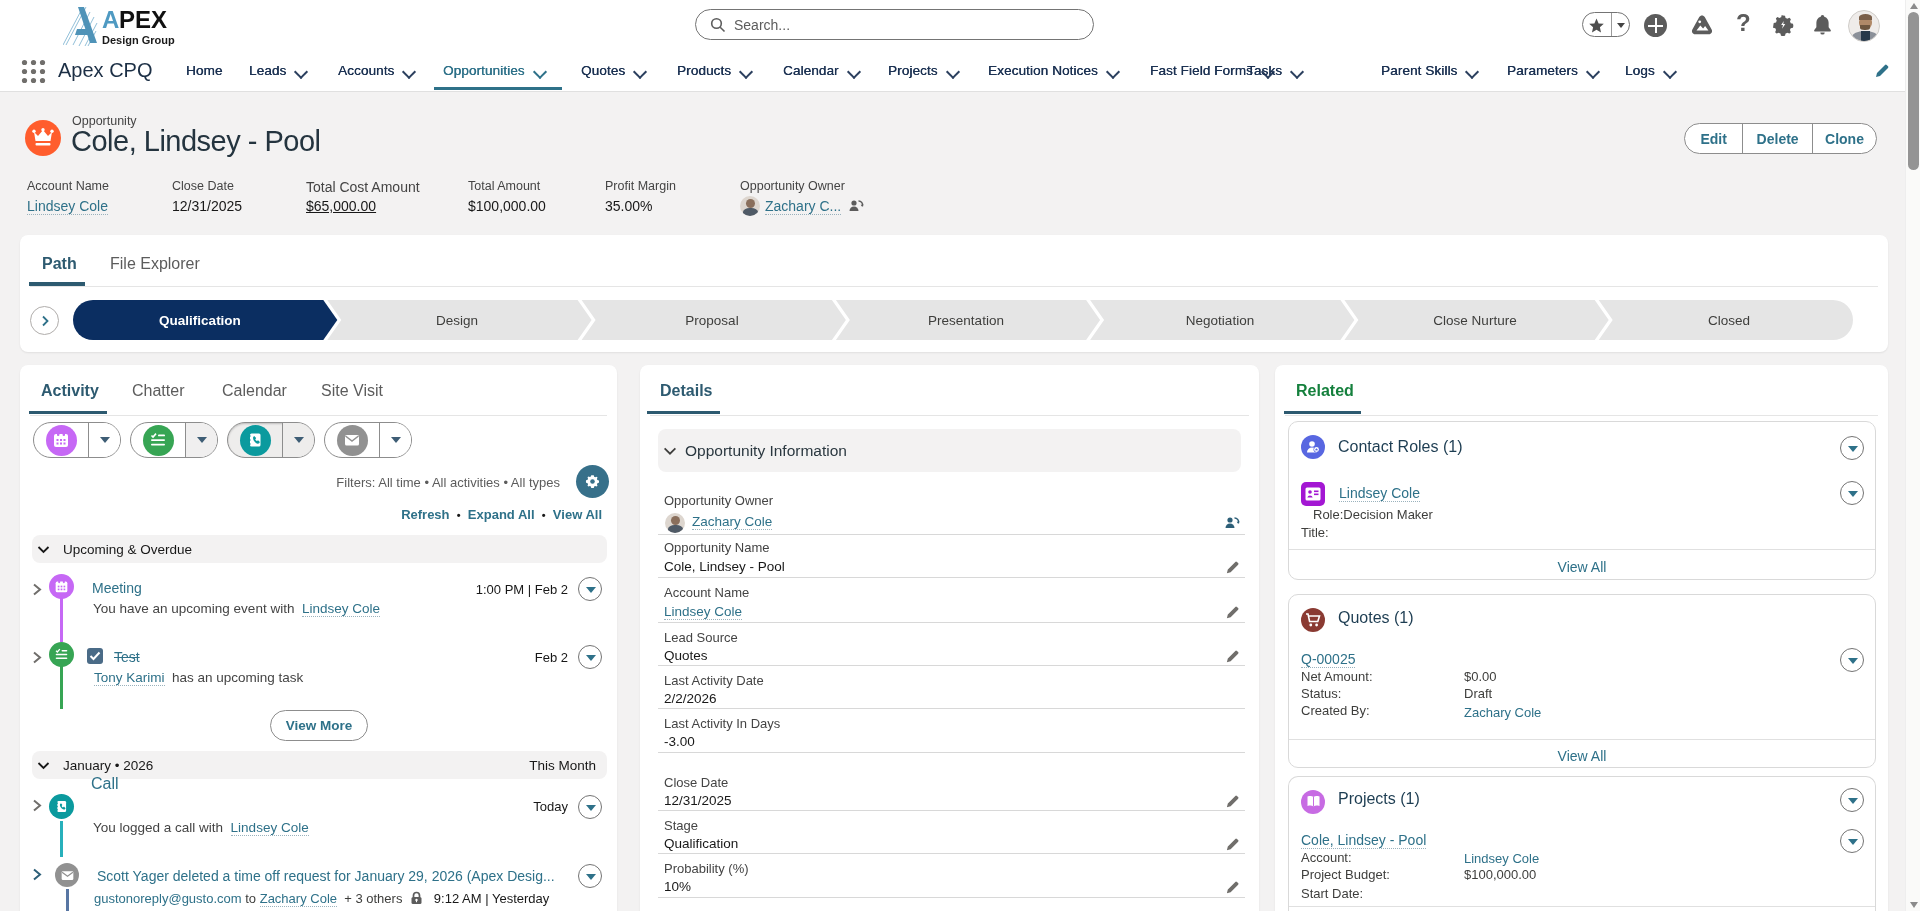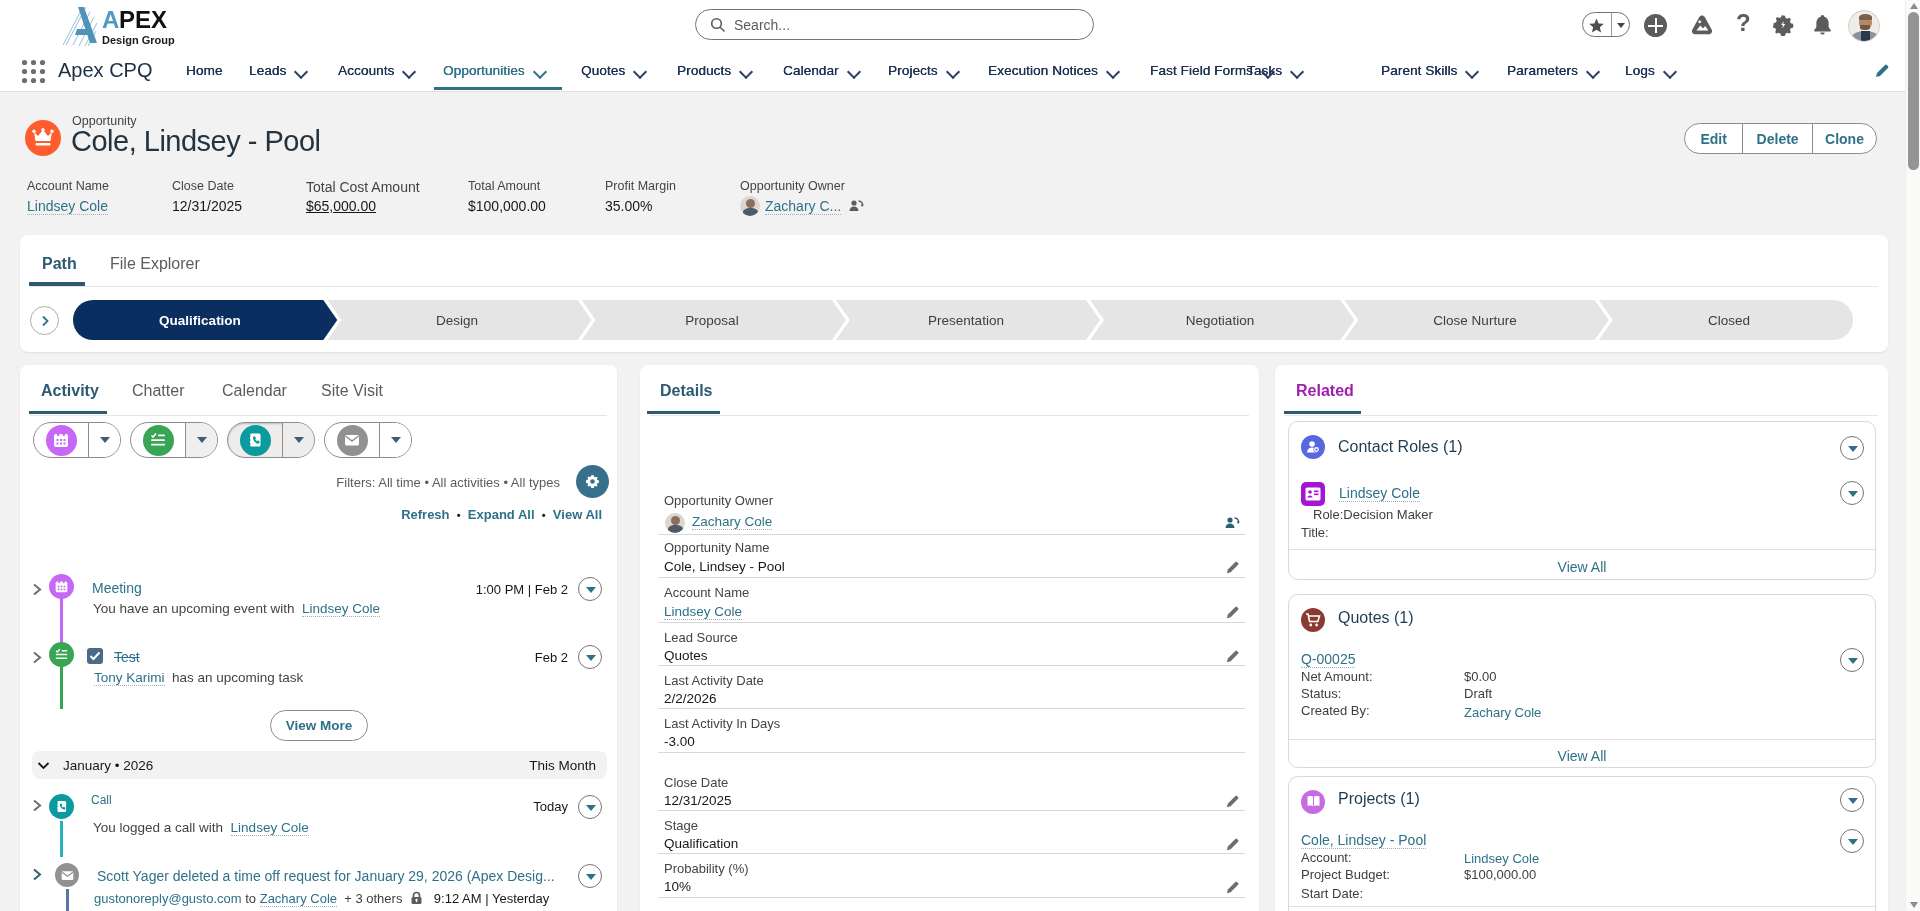--- a/index.html
+++ b/index.html
@@ -275,20 +275,26 @@
 
   <div style="position:absolute; right:57px; top:110px; font-size:13px; color:#5c5c5c;">Filters: All time • All activities • All types</div>
   <div style="position:absolute; left:556px; top:100px; width:33px; height:33px; border-radius:50%; background:#37708a; display:flex; align-items:center; justify-content:center;">
     <svg width="17" height="17" viewBox="0 0 24 24">
         <path fill="#fff" d="M12 3l1.8 0.3 0.5 2.1a7 7 0 0 1 1.5 0.7l2-0.9 1.3 1.3-0.9 2a7 7 0 0 1 0.7 1.5l2.1 0.5L21.3 12l-0.3 1.8-2.1 0.5a7 7 0 0 1-0.7 1.5l0.9 2-1.3 1.3-2-0.9a7 7 0 0 1-1.5 0.7l-0.5 2.1L12 21.3l-1.8-0.3-0.5-2.1a7 7 0 0 1-1.5-0.7l-2 0.9-1.3-1.3 0.9-2a7 7 0 0 1-0.7-1.5l-2.1-0.5L2.7 12l0.3-1.8 2.1-0.5a7 7 0 0 1 0.7-1.5l-0.9-2 1.3-1.3 2 0.9a7 7 0 0 1 1.5-0.7l0.5-2.1z"></path>
         <circle cx="12" cy="12" r="3.2" fill="#37708a"></circle>
       </svg>
   </div>
   <div style="position:absolute; right:15px; top:142px; font-size:13px; font-weight:bold; color:#2e7189; white-space:nowrap;">Refresh&nbsp; <span style="color:#181818; font-size:11px;">•</span> &nbsp;Expand All&nbsp; <span style="color:#181818; font-size:11px;">•</span> &nbsp;View All</div>
 
+  <div class="sec-bar" style="position:absolute; left:12px; top:170px; width:575px; height:28px;">
+    <svg style="margin-left:5px;" width="13" height="13" viewBox="0 0 13 13">
+        <path d="M1.5 4 L6.5 9 L11.5 4" fill="none" stroke="#181818" stroke-width="1.8"></path>
+      </svg>
+    <span style="margin-left:13px;">Upcoming &amp; Overdue</span>
+  </div>
 
   <svg style="position:absolute; left:12px; top:218px;" width="10" height="13" viewBox="0 0 10 13">
       <path d="M2 1.5 L8 6.5 L2 11.5" fill="none" stroke="#706e6b" stroke-width="2"></path>
     </svg>
   <div style="position:absolute; left:40px; top:210px; width:3px; height:67px; background:#c668f5;"></div>
   <div class="ico-circle" style="position:absolute; left:28.5px; top:209px; background:#c668f5; width:25px; height:25px;">
     <svg width="15" height="15" viewBox="0 0 18 18">
         <rect x="2" y="3" width="14" height="13" rx="2" fill="#fff"></rect>
         <rect x="5" y="1" width="2.4" height="4" rx="1" fill="#c668f5"></rect>
         <rect x="10.6" y="1" width="2.4" height="4" rx="1" fill="#c668f5"></rect>
@@ -349,21 +355,21 @@
     <svg width="15" height="15" viewBox="0 0 18 18">
         <rect x="4" y="2.5" width="10.5" height="13" rx="1.5" fill="#fff"></rect>
         <g fill="#0b9a9e">
           <circle cx="3.6" cy="5" r="1"></circle>
           <circle cx="3.6" cy="9" r="1"></circle>
           <circle cx="3.6" cy="13" r="1"></circle>
         </g>
         <path d="M7.2 6 c0.4-0.7 1.3-0.9 1.8-0.3 l0.7 0.8 c0.4 0.5 0.3 1-0.1 1.4 l-0.4 0.4 c0.3 0.8 0.8 1.4 1.6 1.8 l0.5-0.4 c0.4-0.4 1-0.3 1.4 0.1 l0.7 0.8 c0.5 0.5 0.4 1.3-0.2 1.7 -0.9 0.6-2.3 0.6-3.8-0.8 -1.5-1.4-2.8-3.6-2.2-5.5z" fill="#0b9a9e"></path>
       </svg>
   </div>
-  <div style="position:absolute; left:71px; top:428px; font-size:12px;"><a class="link">Call</a></div>
+  <div style="position:absolute; left:71px; top:410px; font-size:16px;"><a class="link">Call</a></div>
   <div style="position:absolute; right:49px; top:434px; font-size:13px; color:#181818;">Today</div>
   <div class="ddbtn" style="position:absolute; left:558px; top:430px;"></div>
   <div style="position:absolute; left:73px; top:455px; font-size:13.5px; color:#444;">You logged a call with &nbsp;<span class="link dotted">Lindsey Cole</span></div>
 
   <svg style="position:absolute; left:12px; top:503px;" width="10" height="13" viewBox="0 0 10 13">
       <path d="M2 1.5 L8 6.5 L2 11.5" fill="none" stroke="#2d5f78" stroke-width="2"></path>
     </svg>
   <div style="position:absolute; left:46px; top:524px; width:3px; height:36px; background:#5876a3;"></div>
   <div class="ico-circle" style="position:absolute; left:35px; top:498px; background:#919191; width:24px; height:24px;">
     <svg width="15" height="15" viewBox="0 0 18 18">
@@ -380,20 +386,26 @@
         <circle cx="6.5" cy="9" r="1.2" fill="#fff"></circle>
         <rect x="6" y="9" width="1" height="2.2" fill="#fff"></rect>
       </svg>
     &nbsp;&nbsp;<span style="color:#181818;">9:12 AM | Yesterday</span>
   </div>
 </div>
 <div class="card" id="centercard" style="left:640px; top:365px; width:619px; height:560px; overflow:hidden;">
   <div style="position:absolute; left:20px; top:17px; font-size:16px; font-weight:bold; color:#2d5a70;">Details</div>
   <div style="position:absolute; left:10px; top:50px; width:599px; height:1px; background:#e5e5e5;"></div>
   <div style="position:absolute; left:7px; top:46px; width:73px; height:3px; background:#2d5a70;"></div>
+  <div class="sec-bar" style="position:absolute; left:18px; top:64px; width:583px; height:43px; font-size:15.5px; color:#2b3840;">
+    <svg style="margin-left:5px;" width="14" height="14" viewBox="0 0 13 13">
+        <path d="M1.5 4 L6.5 9 L11.5 4" fill="none" stroke="#3e3e3c" stroke-width="1.6"></path>
+      </svg>
+    <span style="margin-left:8px;">Opportunity Information</span>
+  </div>
 
   <div class="fieldlabel" style="left:24px; top:128px;">Opportunity Owner</div>
   <div class="avatar-sm" style="position:absolute; left:25px; top:148px;"></div>
   <div class="fieldval" style="left:52px; top:149px;"><span class="link dotted">Zachary Cole</span></div>
   <svg style="position:absolute; left:584px; top:150px;" width="16" height="16" viewBox="0 0 16 16">
       <circle cx="6" cy="5" r="2.6" fill="#2d5f78"></circle>
       <path d="M1.5 13 a4.5 4.5 0 0 1 9 0 z" fill="#2d5f78"></path>
       <path d="M10.5 3 a4 4 0 0 1 4 5" stroke="#2d5f78" stroke-width="1.4" fill="none"></path>
       <path d="M15.5 6.5 l-1.2 2.4 -1.6-2.2 z" fill="#2d5f78"></path>
     </svg>
@@ -443,21 +455,21 @@
   <div class="fline" style="left:18px; top:488px; width:587px;"></div>
 
   <div class="fieldlabel" style="left:24px; top:496px;">Probability (%)</div>
   <div class="fieldval" style="left:24px; top:514px;">10%</div>
   <svg class="pen" style="left:585px; top:515px;" viewBox="0 0 16 16">
       <path d="M2 14 l1-4 8-8 a1.2 1.2 0 0 1 1.7 0 l1.3 1.3 a1.2 1.2 0 0 1 0 1.7 l-8 8 z" fill="#706e6b"></path>
     </svg>
   <div class="fline" style="left:18px; top:532px; width:587px;"></div>
 </div>
 <div class="card" id="rightcard" style="left:1275px; top:365px; width:613px; height:560px; overflow:hidden;">
-  <div style="position:absolute; left:21px; top:17px; font-size:16px; font-weight:bold; color:#a21caf;">Related</div>
+  <div style="position:absolute; left:21px; top:17px; font-size:16px; font-weight:bold; color:#15803d;">Related</div>
   <div style="position:absolute; left:10px; top:50px; width:593px; height:1px; background:#e5e5e5;"></div>
   <div style="position:absolute; left:9px; top:46px; width:77px; height:3px; background:#2d5a70;"></div>
 
   <div class="subcard" style="top:56px; height:159px;">
     <div style="position:absolute; left:12px; top:13px; width:24px; height:24px; border-radius:50%; background:#5867e1;">
       <svg style="position:absolute; left:4px; top:4px;" width="16" height="16" viewBox="0 0 16 16">
           <circle cx="7" cy="5" r="2.8" fill="#fff"></circle>
           <path d="M2 13.5 a5 5 0 0 1 10 0 z" fill="#fff"></path>
           <circle cx="11.5" cy="10.5" r="3" fill="#5867e1"></circle>
           <circle cx="11.5" cy="10.5" r="2.4" fill="#fff"></circle>

